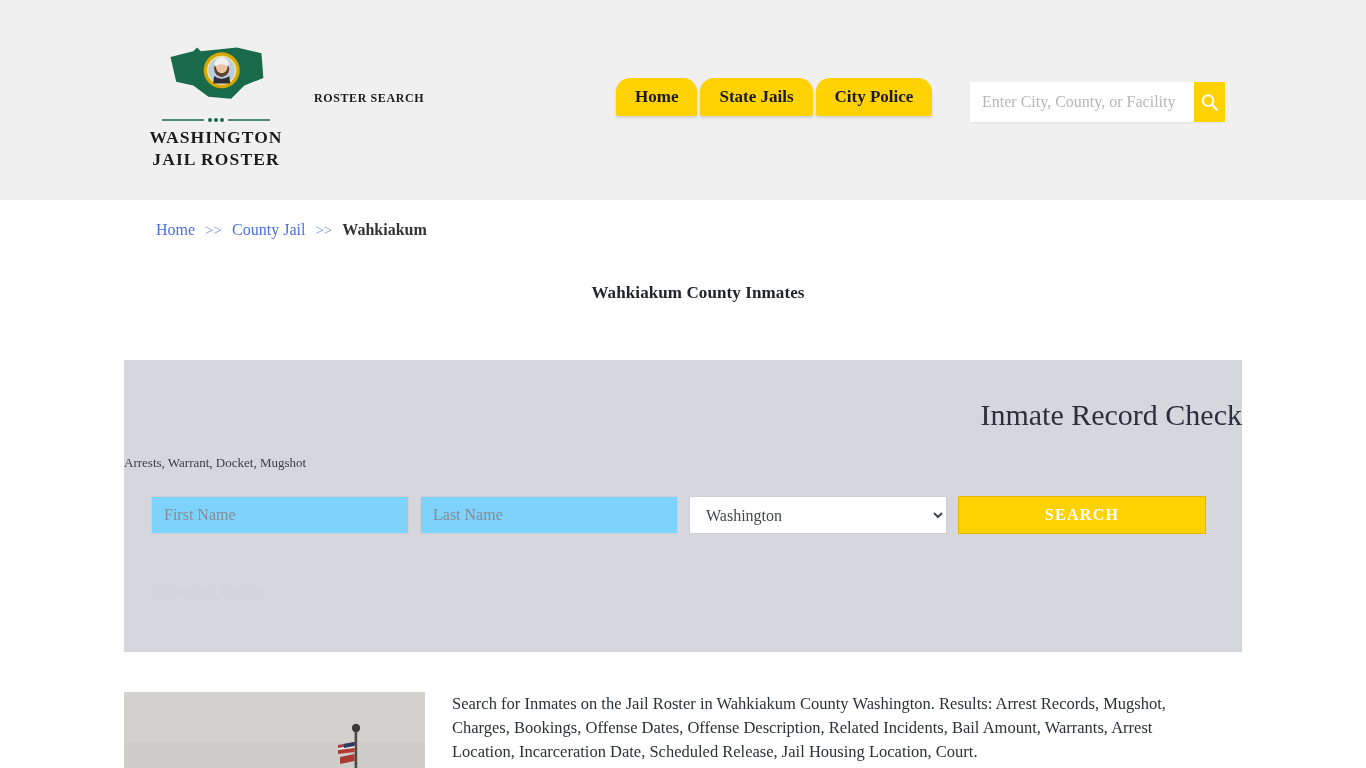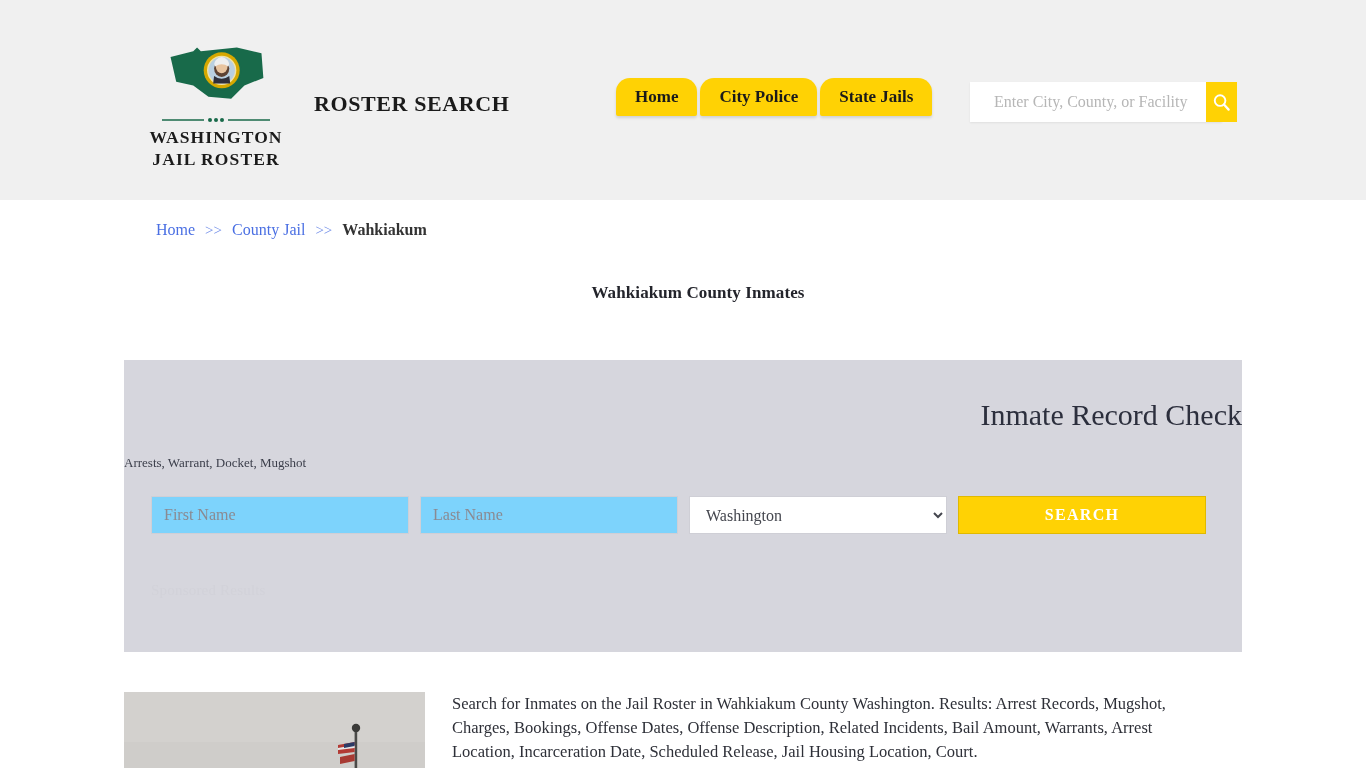--- a/index.html
+++ b/index.html
@@ -48,21 +48,21 @@
     letter-spacing: 1.1px;
     color: #1b1b1b;
     font-size: 17.5px;
     line-height: 22px;
   }
   .roster-search-label {
     position: absolute;
     left: 314px;
     top: 91px;
     font-family: "Liberation Serif", serif;
-    font-size: 22px;
+    font-size: 12px;
     letter-spacing: 0.6px;
     color: #1b1b1b;
     font-weight: bold;
   }
 
   
   .nav {
     position: absolute;
     left: 616px;
     top: 78px;
@@ -87,21 +87,20 @@
   
   .header-search {
     position: absolute;
     left: 970px;
     top: 82px;
     width: 252px;
     height: 40px;
     display: flex;
     background: #ffffff;
     box-shadow: 0 1px 2px rgba(0,0,0,0.07);
-    padding-left: 12px;
   }
   .header-search input {
     flex: 1;
     border: none;
     outline: none;
     background: transparent;
     padding: 0 12px;
     font-family: "Liberation Serif", serif;
     font-size: 16px;
     color: #333;
@@ -276,22 +275,22 @@
         <circle cx="62" cy="4" r="2" fill="#186a4a"></circle>
       </svg>
       <div class="logo-text">WASHINGTON</div>
       <div class="logo-text">JAIL ROSTER</div>
     </div>
 
     <div class="roster-search-label">ROSTER SEARCH</div>
 
     <div class="nav">
       <button class="nav-btn">Home</button>
+      <button class="nav-btn">State Jails</button>
       <button class="nav-btn">City Police</button>
-      <button class="nav-btn">State Jails</button>
     </div>
 
     <div class="header-search">
       <input type="text" placeholder="Enter City, County, or Facility" style="">
       <button class="header-search-btn">
         <svg width="19" height="19" viewBox="0 0 20 20">
           <circle cx="8.5" cy="8" r="5.6" fill="none" stroke="#ffffff" stroke-width="2"></circle>
           <line x1="12.6" y1="12.2" x2="17.5" y2="17.5" stroke="#ffffff" stroke-width="2.4" stroke-linecap="round"></line>
         </svg>
       </button>

